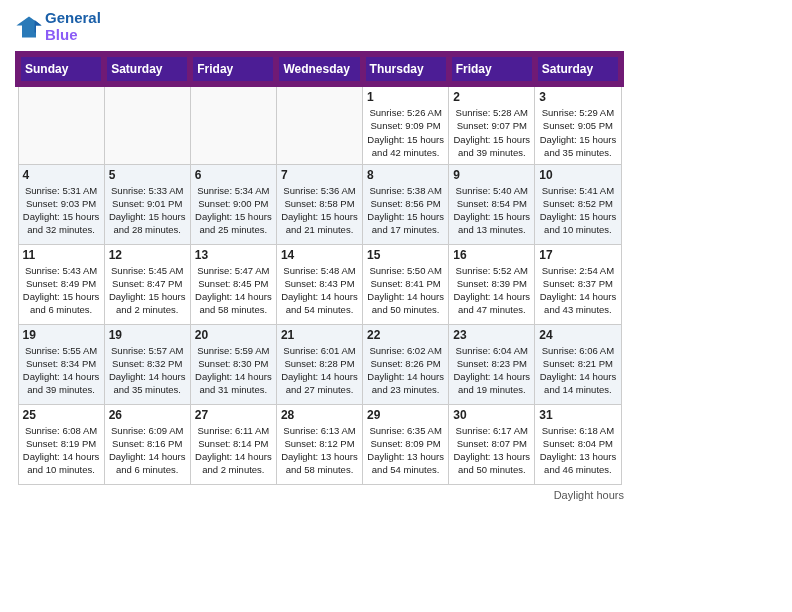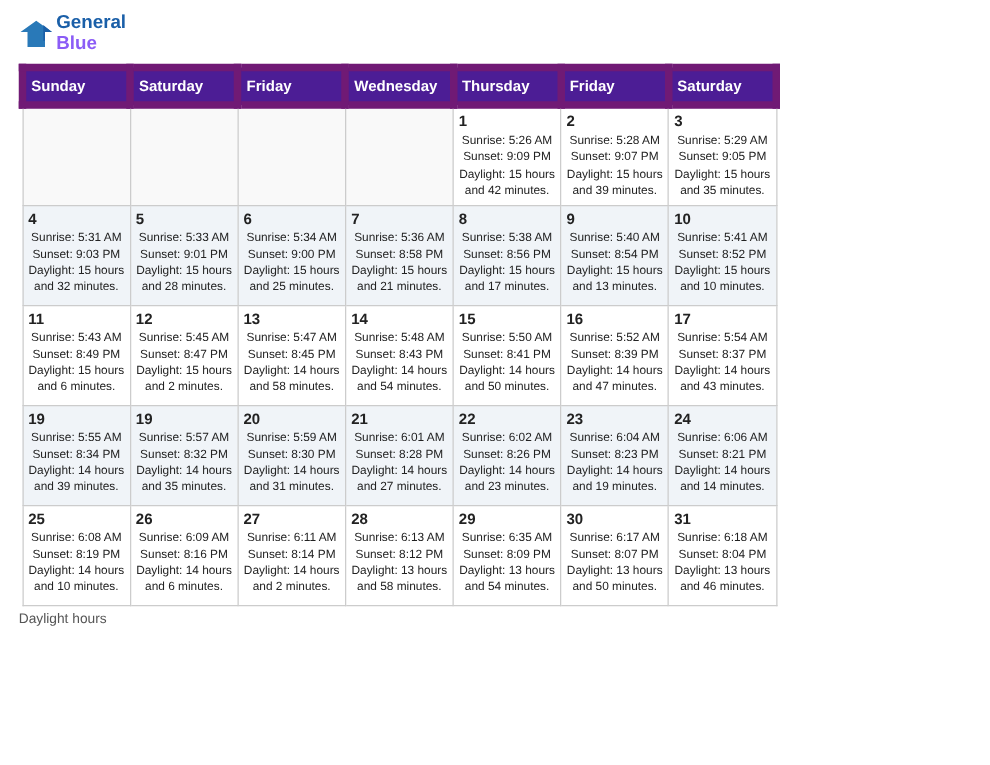--- a/index.html
+++ b/index.html
@@ -79,21 +79,21 @@
     td.empty {
       background: #f9f9f9;
     }
     tr:nth-child(odd) td:not(.empty) {
       background: #fff;
     }
     tr:nth-child(even) td:not(.empty) {
       background: #f0f4f8;
     }
     .footer {
-      text-align: left;
+      text-align: right;
       font-size: 11px;
       color: #555;
       margin-top: 4px;
     }
   </style>
 </head>
 <body>
 
 <div class="container">
   <div class="header-row">
@@ -239,21 +239,21 @@
           </td>
           <td>
             <span class="day-num">16</span>
             <div class="day-info">Sunrise: 5:52 AM
 Sunset: 8:39 PM
 Daylight: 14 hours
 and 47 minutes.</div>
           </td>
           <td>
             <span class="day-num">17</span>
-            <div class="day-info">Sunrise: 5:54 AM
+            <div class="day-info">Sunrise: 2:54 AM
 Sunset: 8:37 PM
 Daylight: 14 hours
 and 43 minutes.</div>
           </td>
         </tr>
         <tr>
           <td>
             <span class="day-num">19</span>
             <div class="day-info">Sunrise: 5:55 AM
 Sunset: 8:34 PM

